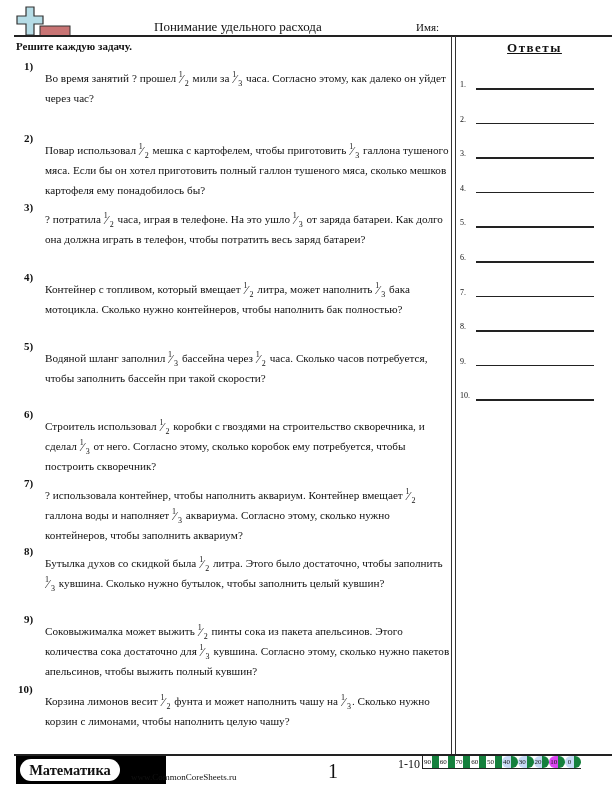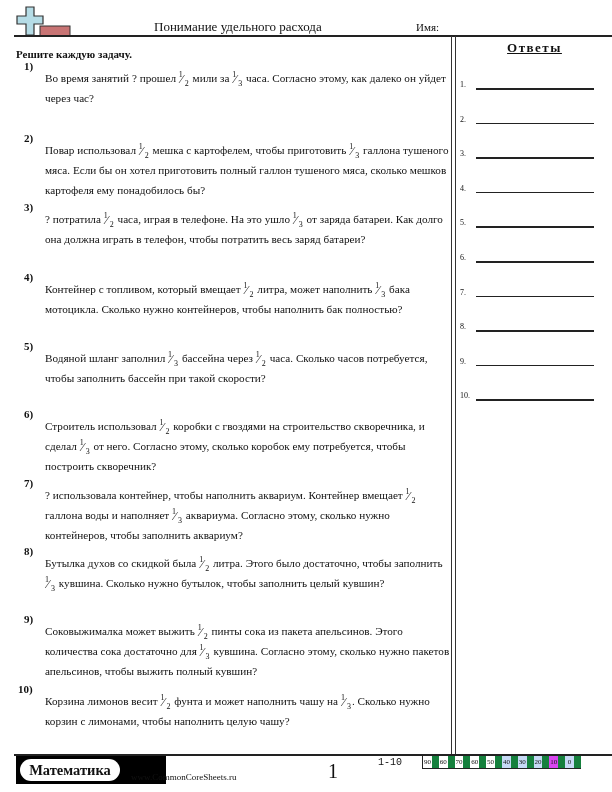--- a/index.html
+++ b/index.html
@@ -4,21 +4,21 @@
 <style>
   html, body { margin: 0; padding: 0; background: #ffffff; }
   body { width: 612px; height: 792px; position: relative; overflow: hidden;
          font-family: "Liberation Serif", "DejaVu Serif", serif; color: #111; }
 
   .logo { position: absolute; left: 16px; top: 6px; width: 56px; height: 30px; }
   .title { position: absolute; left: 154px; top: 19px; font-size: 13px; }
   .name-label { position: absolute; left: 416px; top: 21px; font-size: 11px; }
   .top-rule { position: absolute; left: 14px; top: 35px; width: 598px; height: 2px; background: #222; }
 
-  .instructions { position: absolute; left: 16px; top: 48px; font-size: 11px; font-weight: bold; }
+  .instructions { position: absolute; left: 16px; top: 40px; font-size: 11px; font-weight: bold; }
 
   .divider { position: absolute; left: 451px; top: 36px; width: 5px; height: 718px;
              border-left: 1.5px solid #333; border-right: 1.5px solid #333; box-sizing: border-box; }
 
   .problem { position: absolute; left: 16px; width: 430px; }
   .problem .num { position: absolute; left: 8px; top: 0; font-weight: bold; font-size: 11px; }
   .problem .text { position: absolute; left: 29px; top: 8px; width: 405px; font-size: 11.2px; line-height: 20px; }
   .frac { display: inline-block; position: relative; width: 11px; height: 12px; vertical-align: -1px; }
   .frac .n { position: absolute; left: 0; top: -6px; font-size: 8px; }
   .frac .s { position: absolute; left: 2px; top: -2px; font-size: 12px; }
@@ -31,24 +31,24 @@
   .answer-row .aline { position: absolute; left: 16px; top: 8px; width: 118px; height: 1.5px; background: #222; }
 
   .bottom-rule { position: absolute; left: 14px; top: 754px; width: 598px; height: 1.5px; background: #222; }
 
   .brand { position: absolute; left: 16px; top: 756px; width: 108px; height: 28px; background: #000; padding-left: 42px; }
   .brand-pill { position: absolute; left: 4px; top: 3px; width: 100px; height: 22px; background: #fff;
                 border-radius: 11px; text-align: center; font-weight: bold; font-size: 14.5px; line-height: 22px; }
   .site { position: absolute; left: 131px; top: 772px; font-size: 9px; }
   .page-num { position: absolute; left: 328px; top: 760px; font-size: 20px; }
 
-  .score-label { position: absolute; left: 378px; top: 757px; font-size: 10px; font-family: Liberation Mono, monospace; }
+  .score-label { position: absolute; left: 398px; top: 757px; font-size: 12px; }
   .score { position: absolute; left: 422px; top: 755px; display: flex; border: 1px solid #222; border-right: none; }
   .score .cell { width: 15.8px; height: 12px; border-right: 7px solid #15803d; font-size: 7px; text-align: center; line-height: 12px; box-sizing: border-box; }
-  .score .cell.low { background: #c6d9f5; }
+  .score .cell.low { background: #c6d9f5; border-radius: 6px; }
 </style>
 </head>
 <body>
 
 <svg class="logo" viewBox="0 0 56 30">
   <rect x="24" y="20" width="30" height="10" fill="#c87474" stroke="#333" stroke-width="1"></rect>
   <path d="M10 1 h8 v9 h9 v8 h-9 v11 h-8 v-11 h-9 v-8 h9 z" fill="#b5dce6" stroke="#333" stroke-width="1.2"></path>
   <line x1="0" y1="29.5" x2="56" y2="29.5" stroke="#222" stroke-width="1"></line>
 </svg>
 <div class="title">Понимание удельного расхода</div>

